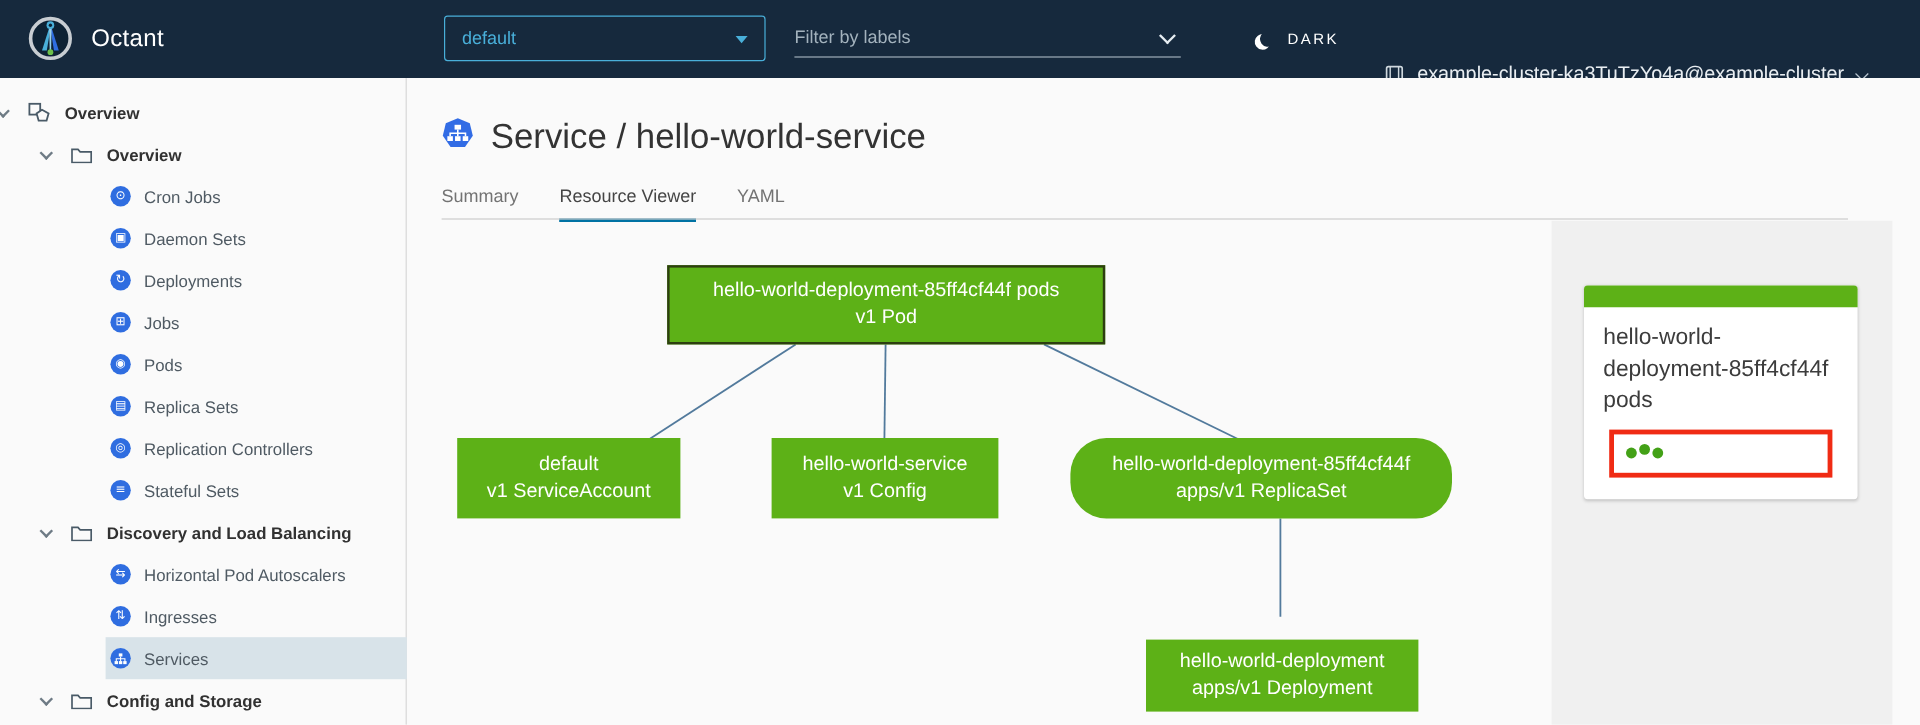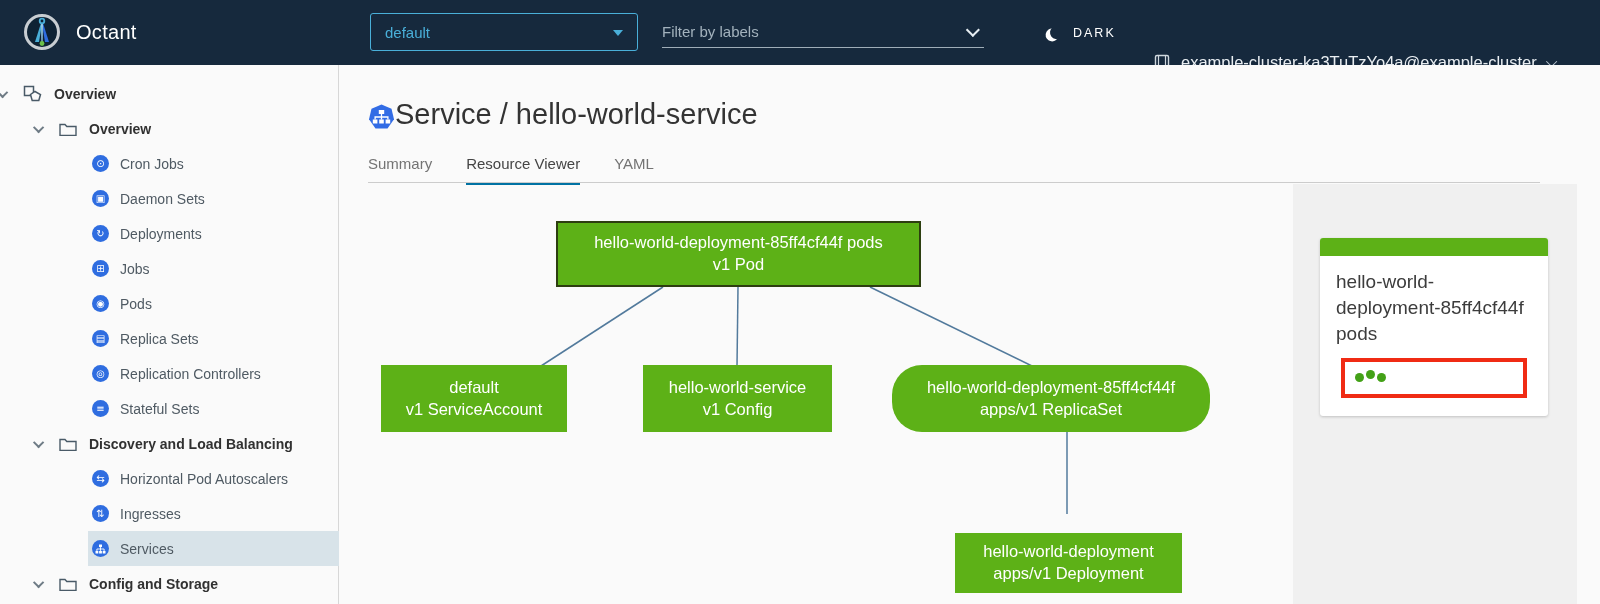--- a/index.html
+++ b/index.html
@@ -48,21 +48,21 @@
     transform:rotate(-45deg) translateY(-2px); margin-right:15px; flex:none; }
   .tree-icon { margin-right:12px; flex:none; display:flex; align-items:center; }
   .kicon { width:17px; height:17px; border-radius:50%; background:#2f6de0; color:#ffffff;
     display:flex; align-items:center; justify-content:center; margin-right:11px; flex:none;
     font-family:"DejaVu Sans", sans-serif; font-size:10px; line-height:1; }
   .kicon i { font-style:normal; }
   .row.selected { background:#d8e3e9; margin-left:88px; width:251px; padding-left:4px; }
 
   
   .main { position:absolute; left:340px; top:65px; width:1260px; height:539px; background:#fafafa; }
-  .page-title { position:absolute; left:28px; top:33px; display:flex; align-items:flex-end; }
+  .page-title { position:absolute; left:28px; top:33px; display:flex; align-items:flex-start; gap:14px; }
   .page-title h1 { font-size:29px; font-weight:400; color:#333333; }
 
   .tabs { position:absolute; left:28px; top:90px; display:flex; gap:34px; }
   .tab { font-size:15px; color:#737373; padding-bottom:10px; cursor:pointer; }
   .tab.active { color:#454545; font-weight:500; border-bottom:3px solid #0072a3; }
   .tab-divider { position:absolute; left:28px; top:117px; width:1172px; height:1px; background:#cccccc; }
 
   
   .edges { position:absolute; left:0; top:0; width:953px; height:539px; }
   .gnode { position:absolute; background:#5db117; color:#ffffff; display:flex; flex-direction:column;

